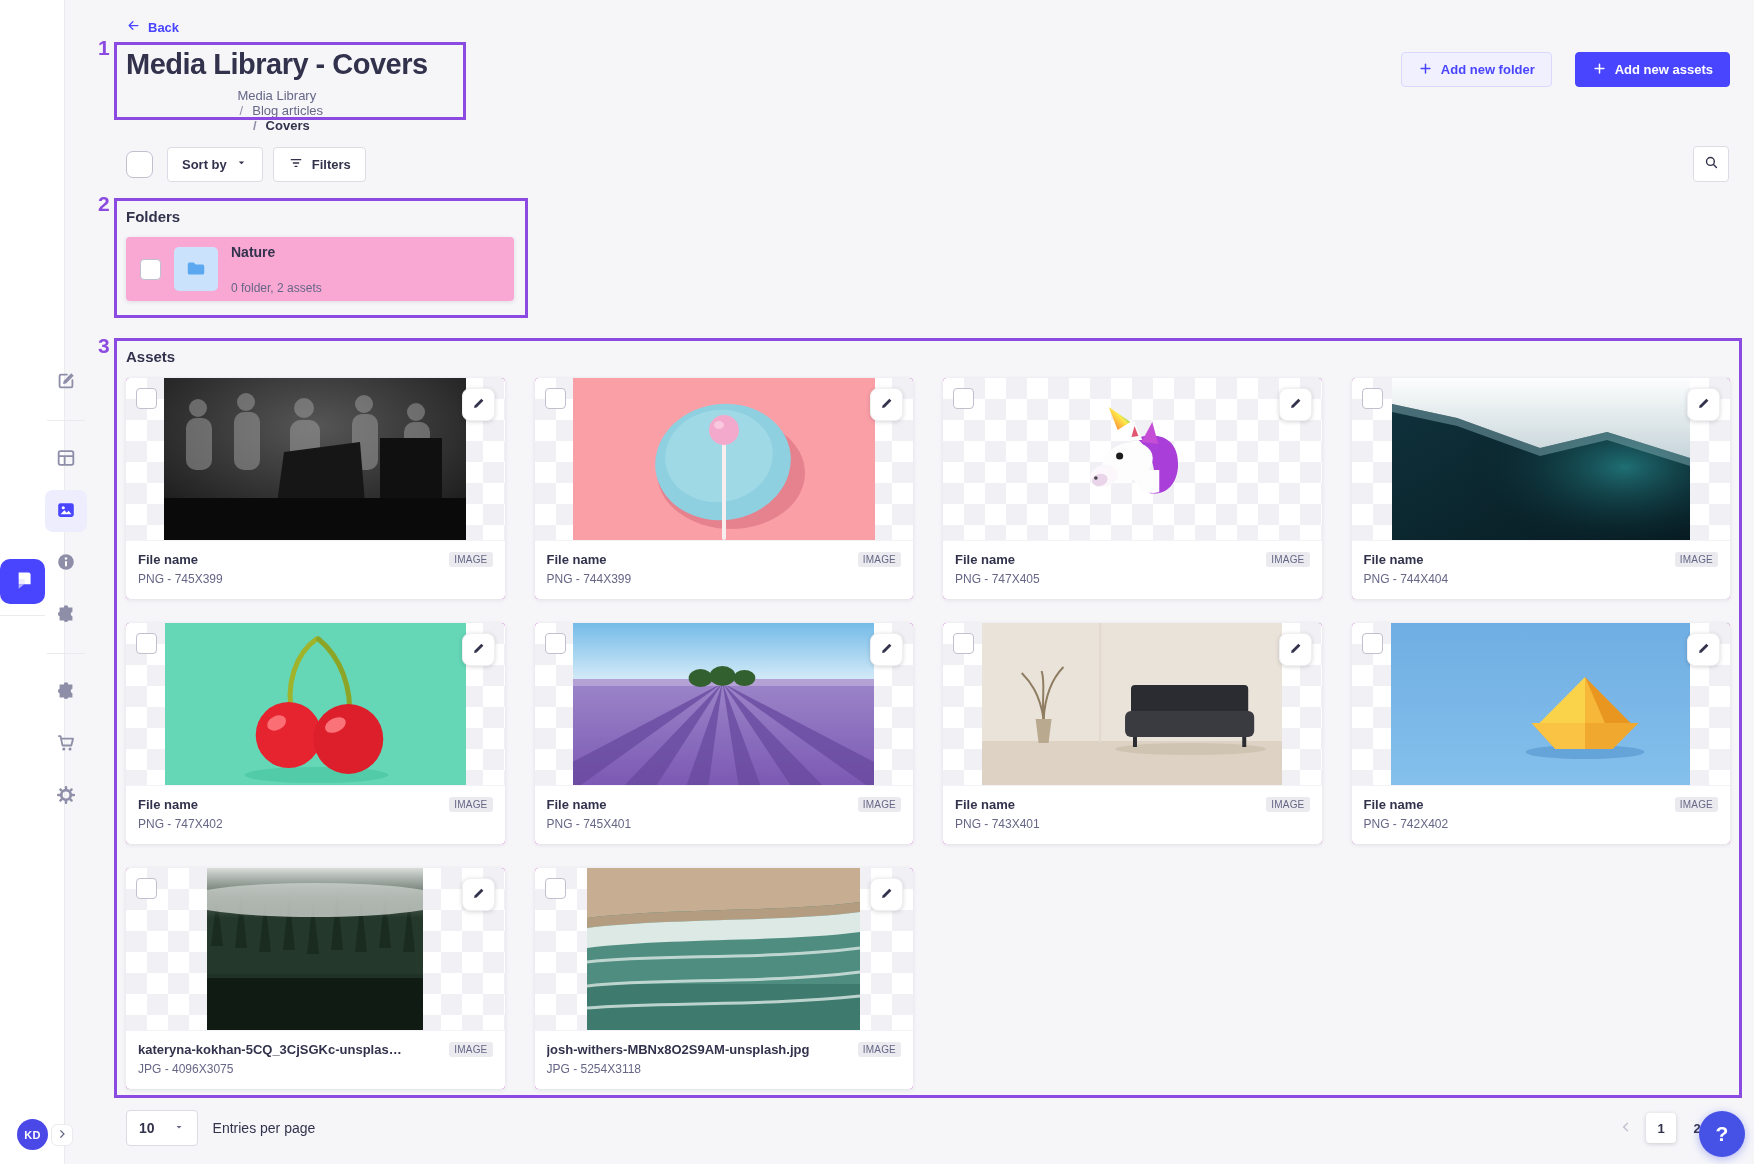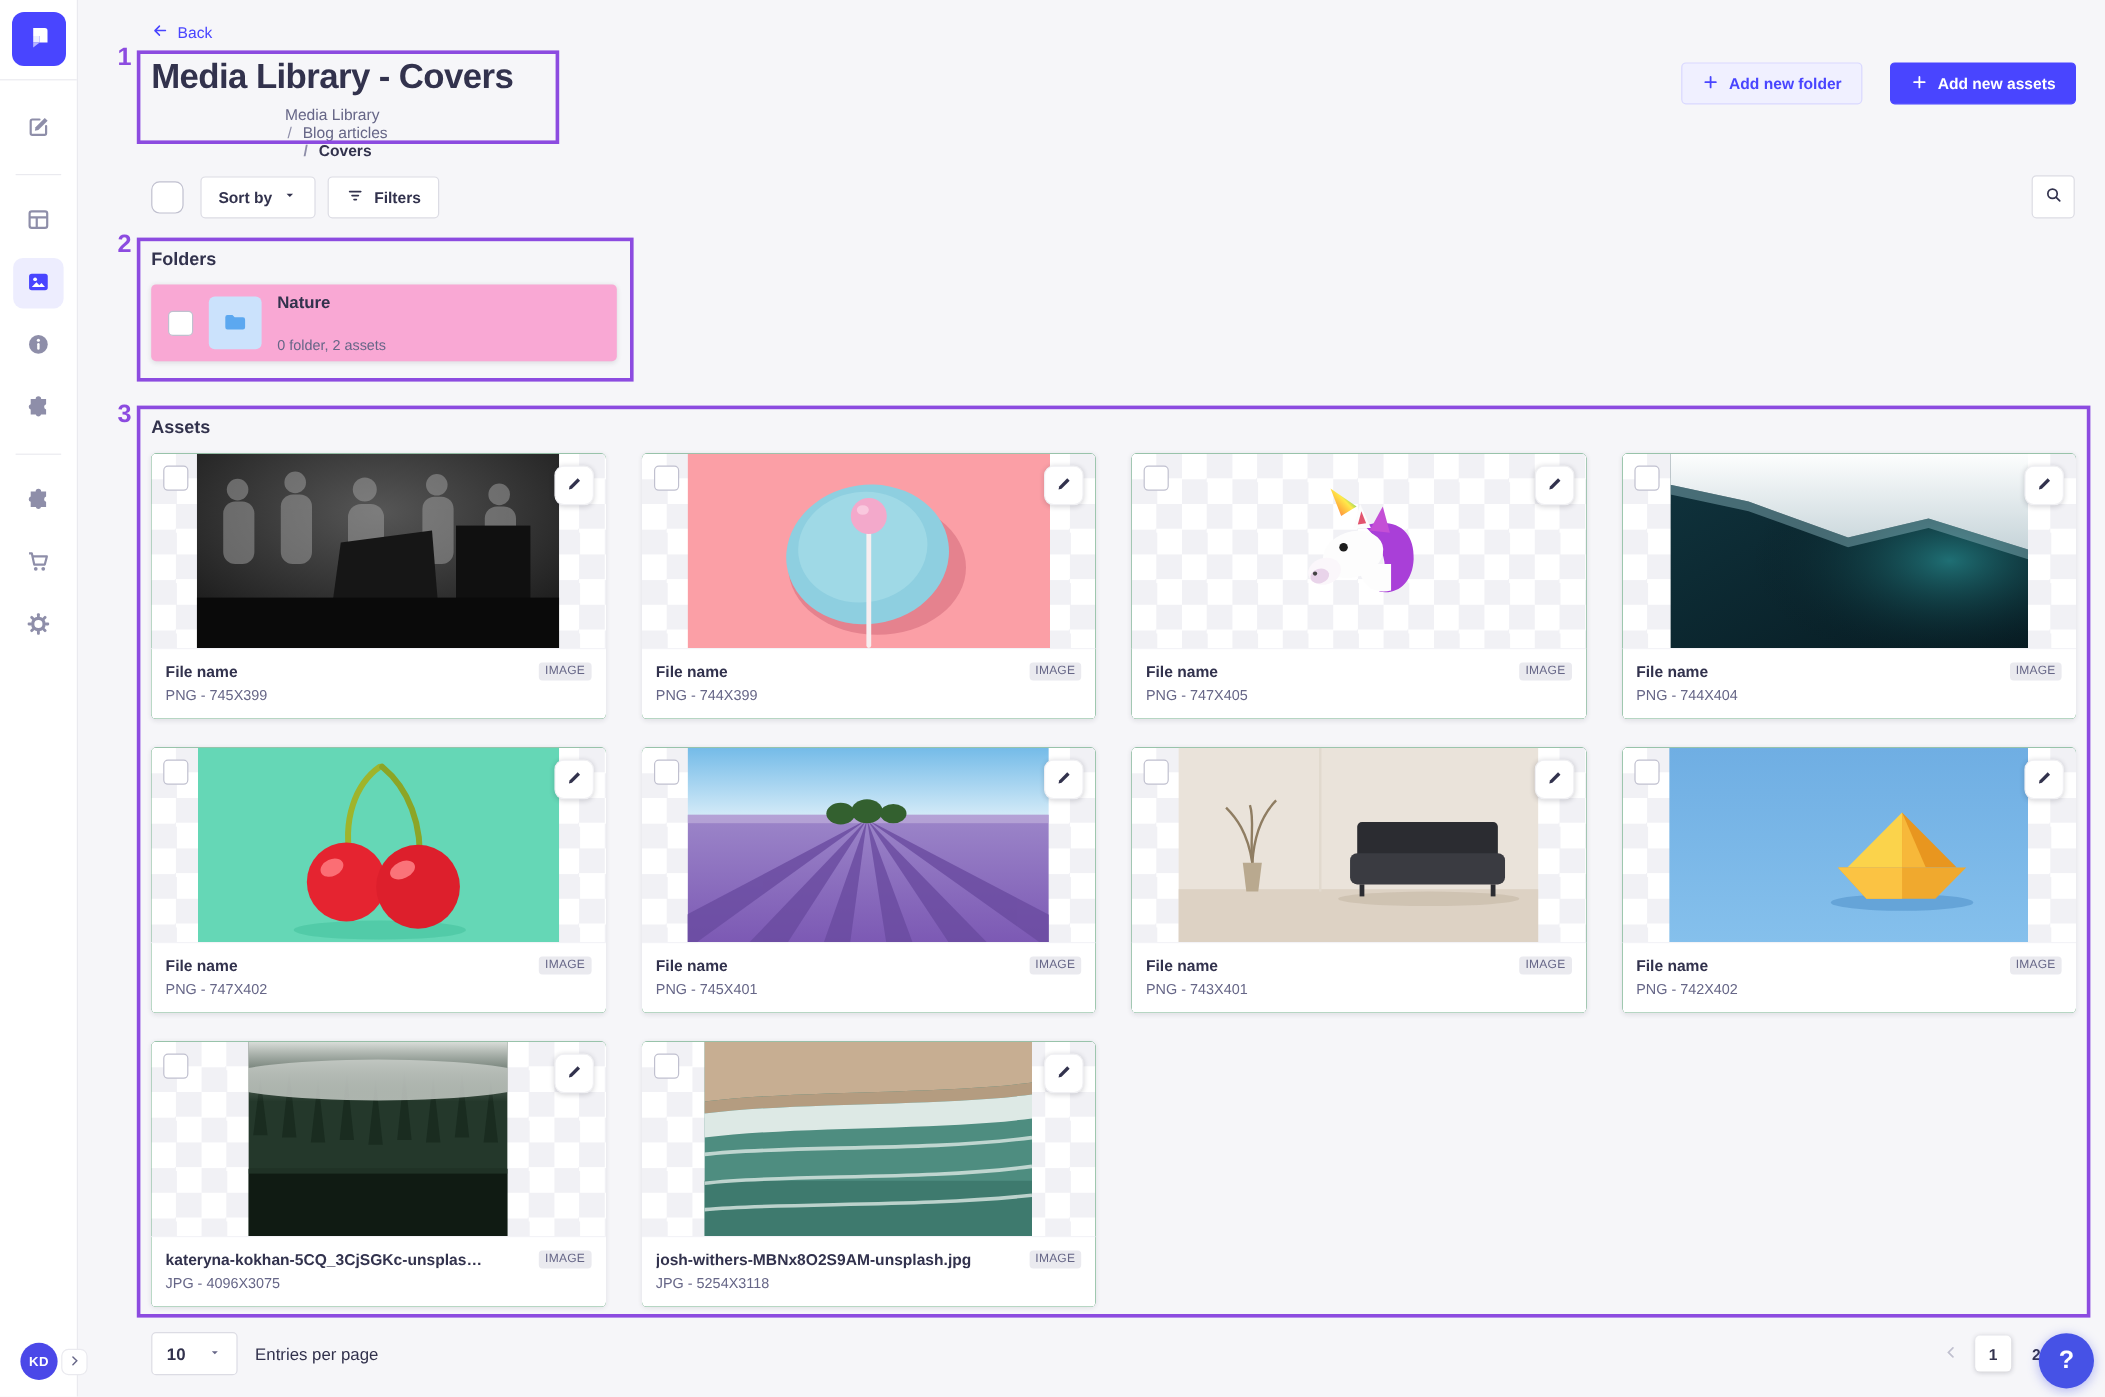--- a/index.html
+++ b/index.html
@@ -6,42 +6,42 @@
   html,body { margin:0; padding:0; }
   body {
     width:1754px; height:1164px; position:relative; overflow:hidden;
     background:#F6F6F9; color:#32324D;
     font-family:"Liberation Sans", sans-serif; font-size:14px;
   }
   button { font-family:"Liberation Sans", sans-serif; }
 
   
   .sidebar { position:absolute; left:0; top:0; width:65px; height:100%; background:#fff;
-             border-right:1px solid #EAEAEF; display:flex; flex-direction:column; align-items:center; z-index:5; }
+             border-right:1px solid #EAEAEF; display:flex; flex-direction:row; align-items:center; z-index:5; }
   .logo-wrap { width:100%; display:flex; justify-content:center; padding:10px 0 11px; border-bottom:1px solid #EAEAEF; }
   .logo { width:45px; height:45px; border-radius:10px; background:#4945FF; border:none; cursor:pointer;
           display:flex; align-items:center; justify-content:center; padding:0; }
   .nav { display:flex; flex-direction:column; align-items:center; width:100%; padding-top:14px; }
   .nav-item { width:42px; height:42px; margin:5px 0; border:none; background:transparent; border-radius:8px;
               display:flex; align-items:center; justify-content:center; cursor:pointer; padding:0; }
   .nav-item.active { background:#EDEDFE; }
   .sb-divider { width:38px; height:1px; background:#EAEAEF; margin:12px 0; }
   .sb-bottom { position:absolute; bottom:12px; left:0; width:65px; height:34px; }
   .avatar { position:absolute; left:17px; top:1px; width:31px; height:31px; border-radius:50%;
             background:#4B48E8; color:#fff; font-size:11px; font-weight:700; border:none; cursor:pointer;
             display:flex; align-items:center; justify-content:center; letter-spacing:.3px; }
   .expand-btn { position:absolute; left:51px; top:6px; width:22px; height:22px; background:#fff;
                 border:1px solid #EAEAEF; border-radius:6px; cursor:pointer; display:flex;
                 align-items:center; justify-content:center; z-index:6; padding:0; }
 
   
   .main { position:absolute; left:65px; top:0; right:0; bottom:0; }
 
   .back-link { position:absolute; left:61px; top:18px; display:flex; align-items:center; gap:7px;
-               color:#4945FF; font-size:13px; font-weight:400; cursor:pointer; }
+               color:#4945FF; font-size:13px; font-weight:700; cursor:pointer; }
 
   .title-line { font-size:29px; font-weight:700; letter-spacing:-0.5px; color:#32324D; line-height:1.15; white-space:nowrap; }
   .crumbs { margin-top:7px; font-size:13px; color:#666687; display:flex; align-items:center;flex-direction:column; }
   .crumb { color:#666687; cursor:pointer; }
   .crumb + .crumb::before { content:"/"; margin:0 9px; color:#8E8EA9; cursor:default; }
   .crumb.current { color:#32324D; font-weight:700; cursor:default; }
 
   .actions { position:absolute; top:52px; right:24px; display:flex; gap:23px; }
   .btn { display:flex; align-items:center; gap:8px; height:35px; padding:0 16px; border-radius:4px;
          font-size:13px; font-weight:700; cursor:pointer; }
@@ -65,21 +65,21 @@
   .sect-h { font-size:15px; font-weight:600; color:#32324D; }
   .folder-card { margin-top:12px; width:388px; height:64px; background:#f9a8d4; border-radius:4px;
                  box-shadow:0 1px 4px rgba(33,33,52,.12); display:flex; align-items:center; gap:13px; padding:0 14px; }
   .folder-tile { width:44px; height:44px; border-radius:5px; background:#CBE2FC; display:flex; align-items:center; justify-content:center; }
   .folder-name { font-size:14px; font-weight:700; color:#32324D; cursor:pointer; }
   .folder-meta { font-size:12px; color:#666687; margin-top:21px; }
 
   
   .assets-box { position:absolute; left:49px; top:338px; right:12px; height:760px; padding:10px 12px; }
   .grid { margin-top:13px; display:grid; grid-template-columns:repeat(4,1fr); gap:24px 30px; }
-  .card { background:#15803d; border-radius:4px; box-shadow:0 1px 4px rgba(33,33,52,.1); overflow:hidden; cursor:pointer; }
+  .card { background:#a21caf; border-radius:4px; box-shadow:0 1px 4px rgba(33,33,52,.1); overflow:hidden; cursor:pointer; }
   .thumb { height:162px; position:relative; display:flex; justify-content:center; overflow:hidden;
            background:conic-gradient(#F1F1F5 90deg,#ffffff 90deg 180deg,#F1F1F5 180deg 270deg,#ffffff 270deg);
            background-size:42px 42px; }
   .img { height:162px; flex:0 0 auto; }
   .img svg { display:block; }
   .thumb .cb { position:absolute; left:10px; top:10px; }
   .editbtn { position:absolute; right:10px; top:10px; width:33px; height:33px; background:#fff; border:1px solid #F0F0F3;
              border-radius:8px; box-shadow:0 1px 4px rgba(33,33,52,.18); display:flex; align-items:center;
              justify-content:center; cursor:pointer; padding:0; }
   .cardinfo { display:flex; align-items:flex-start; padding:11px 12px 13px; border-top:1px solid #F3F3F7; background:#fff; }

